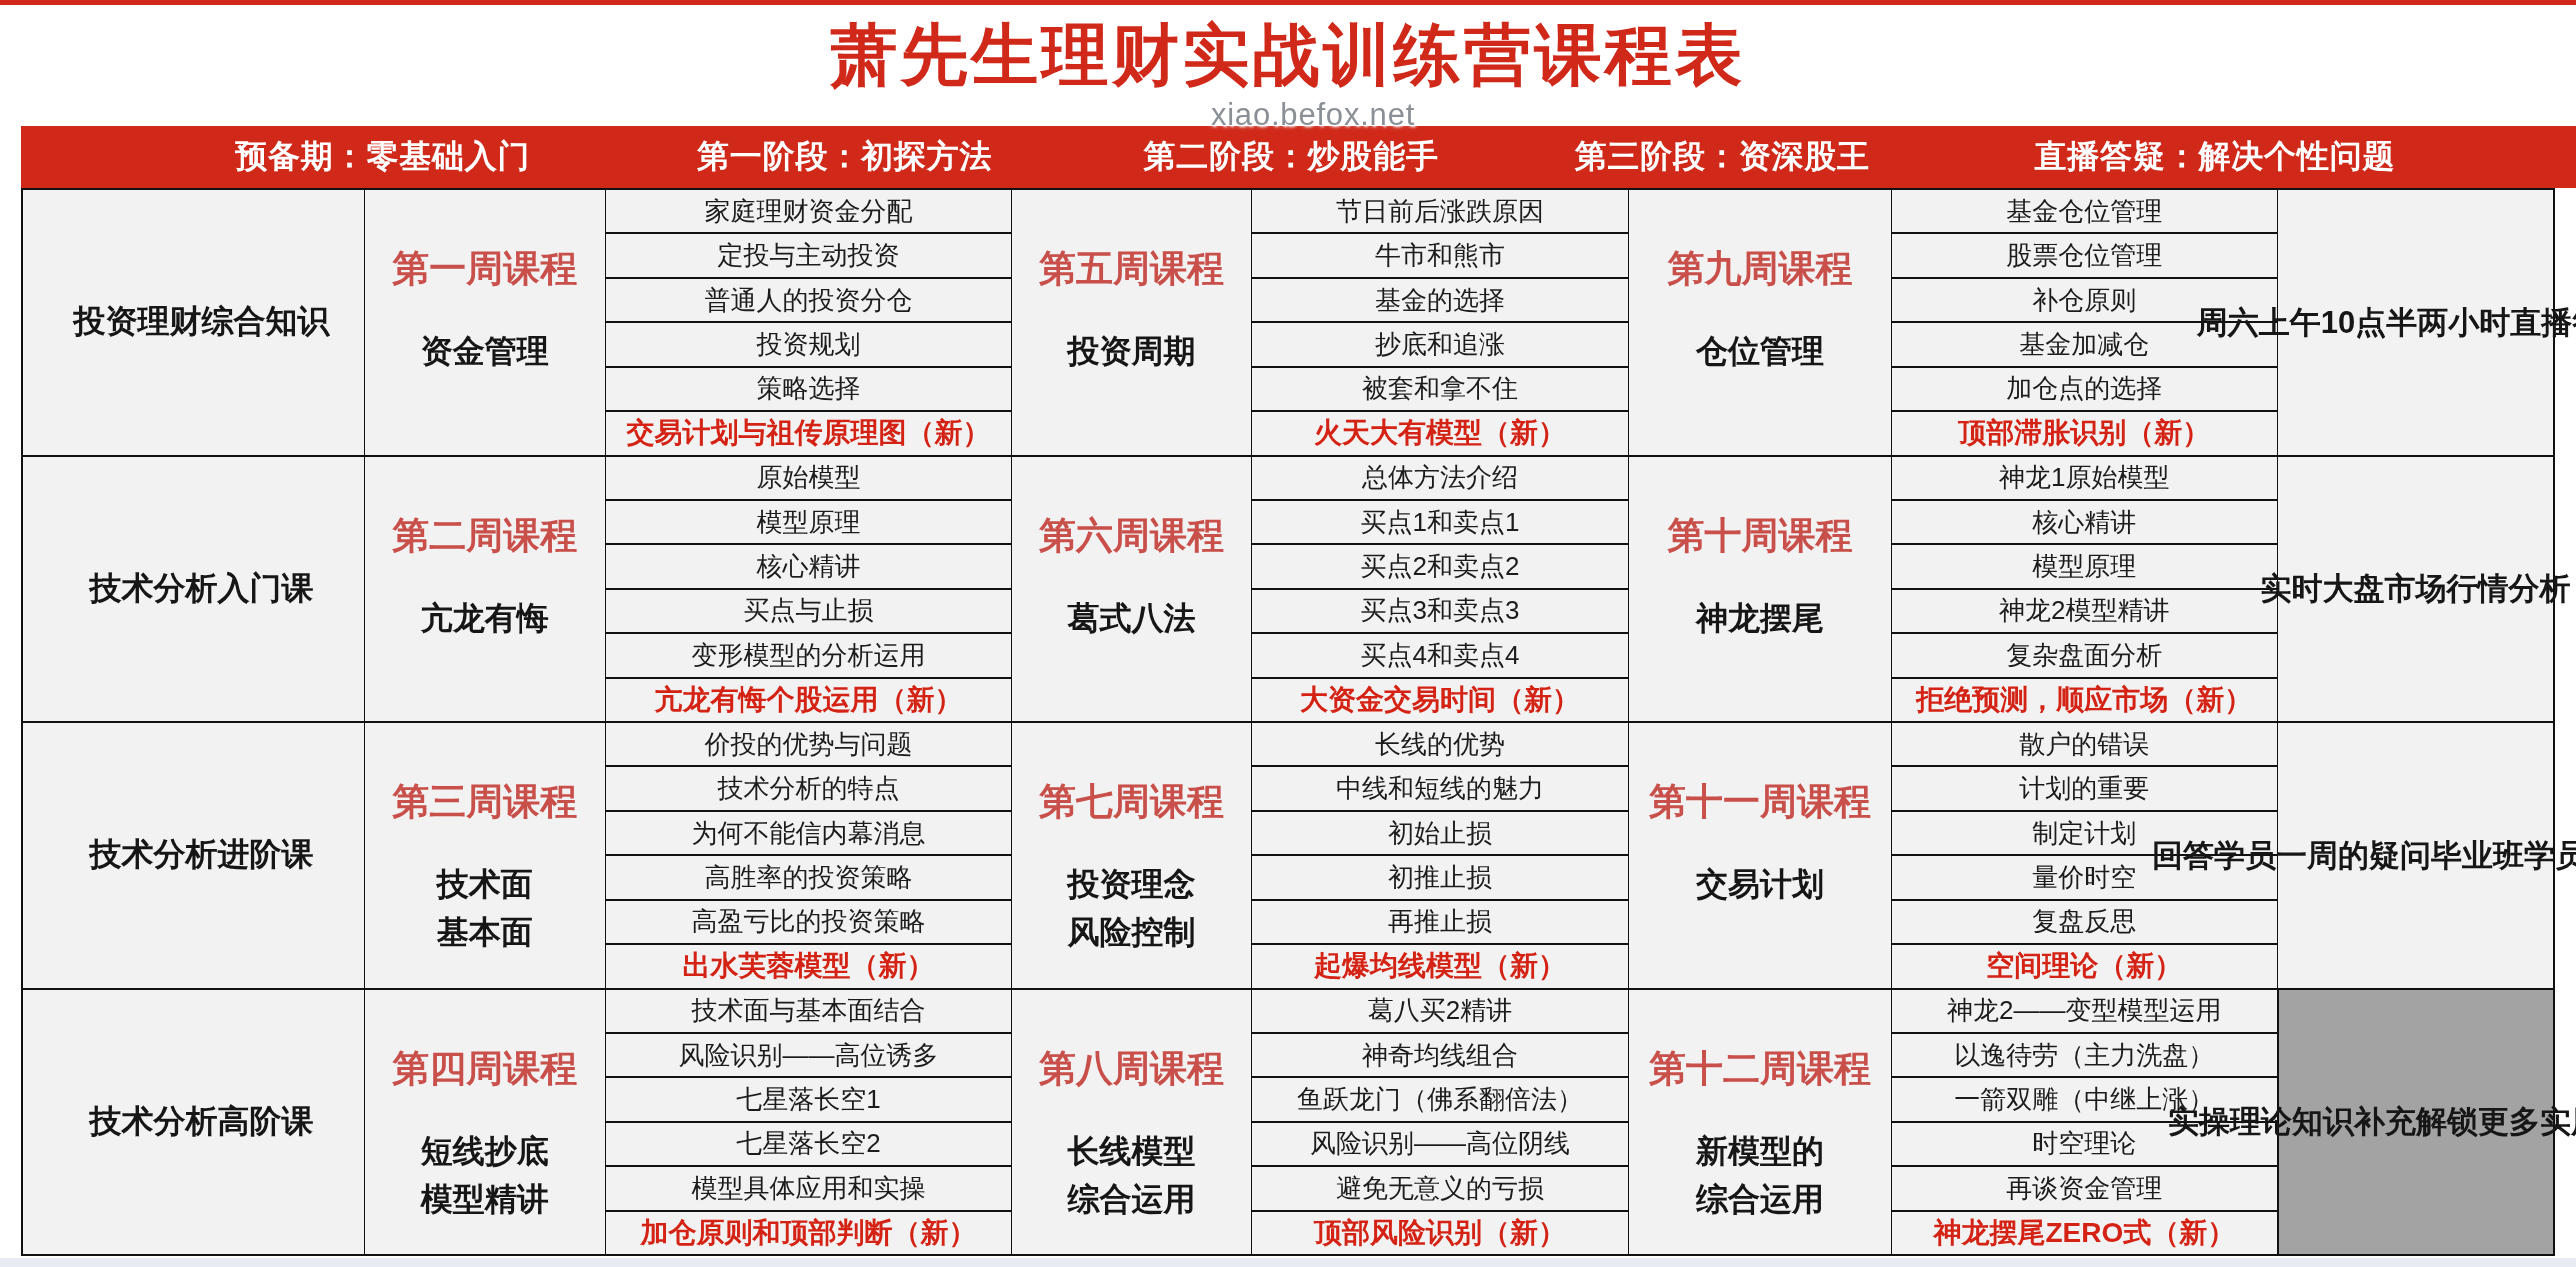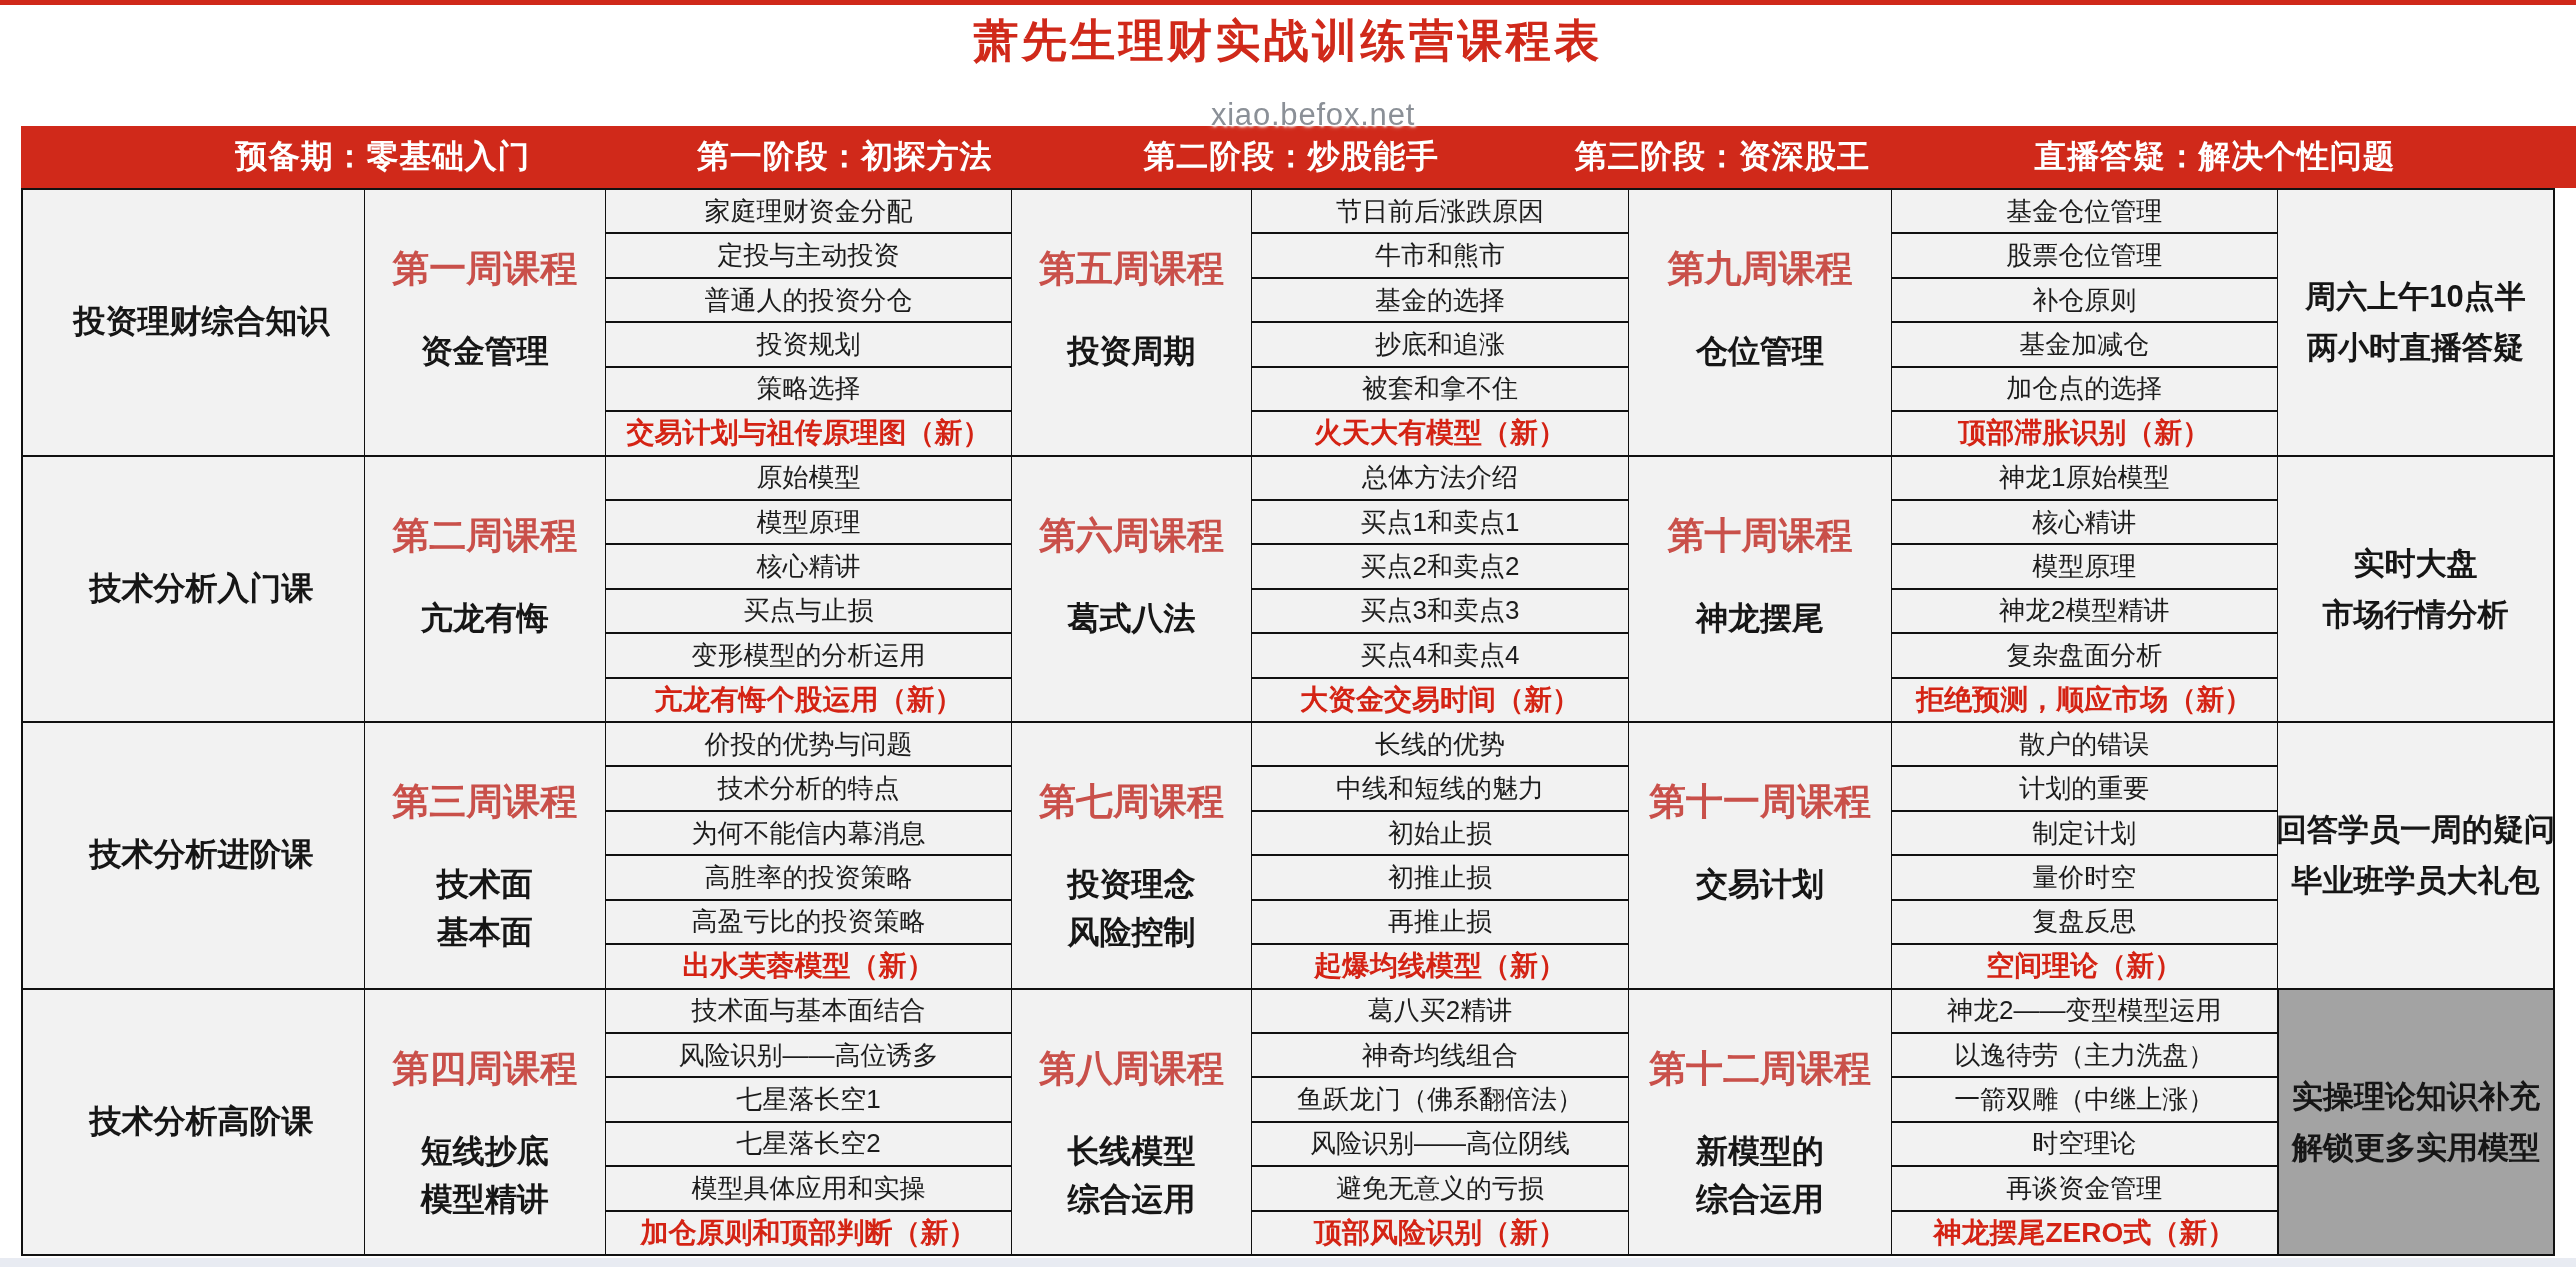--- a/index.html
+++ b/index.html
@@ -26,21 +26,21 @@
     position:absolute;top:0;left:0;width:100%;height:5px;
     background:var(--brand-red);
   }
   .bottom-strip{
     position:absolute;bottom:0;left:0;width:100%;height:10px;
     background:#e8ebf2;
   }
   .page-title{
     position:absolute;top:13.4px;left:0;width:100%;
     text-align:center;
-    font-size:45px;font-weight:bold;color:var(--brand-red);
+    font-size:67px;font-weight:bold;color:var(--brand-red);
     letter-spacing:3.4px;line-height:1.25;
   }
   .watermark{
     position:absolute;top:97px;left:calc(50% + 25px);
     transform:translateX(-50%);
     font-size:31px;color:#8b9097;letter-spacing:0.8px;
     text-shadow:0 0 3.4px #fff,0 0 6.7px #fff,1.7px 1.7px 2.5px #fff,-1.7px -1.7px 2.5px #fff;
     z-index:6;white-space:nowrap;
   }
   .stage-band{
@@ -91,21 +91,21 @@
   .topics-cell{display:flex;flex-direction:column;}
   .topic{
     flex:1;display:flex;align-items:center;justify-content:center;
     border-bottom:2.5px solid #111;
     font-size:26px;color:#1c1c1c;white-space:nowrap;
   }
   .topic:last-child{border-bottom:none;}
   .topic.new{color:var(--new-red);font-weight:bold;font-size:28px;}
 
   .side-cell{
-    display:flex;flex-direction:column;align-items:center;justify-content:center;
+    display:flex;flex-direction:row;align-items:center;justify-content:center;
     font-size:31px;font-weight:bold;line-height:1.65;text-align:center;
   }
   .side-cell.white{background:#a3a3a3;border-left:0.8px solid #111;}
   .side-cell span{display:block;white-space:nowrap;}
 </style>
 </head>
 <body>
 
 <div class="canvas">
   <div class="top-strip"></div>

